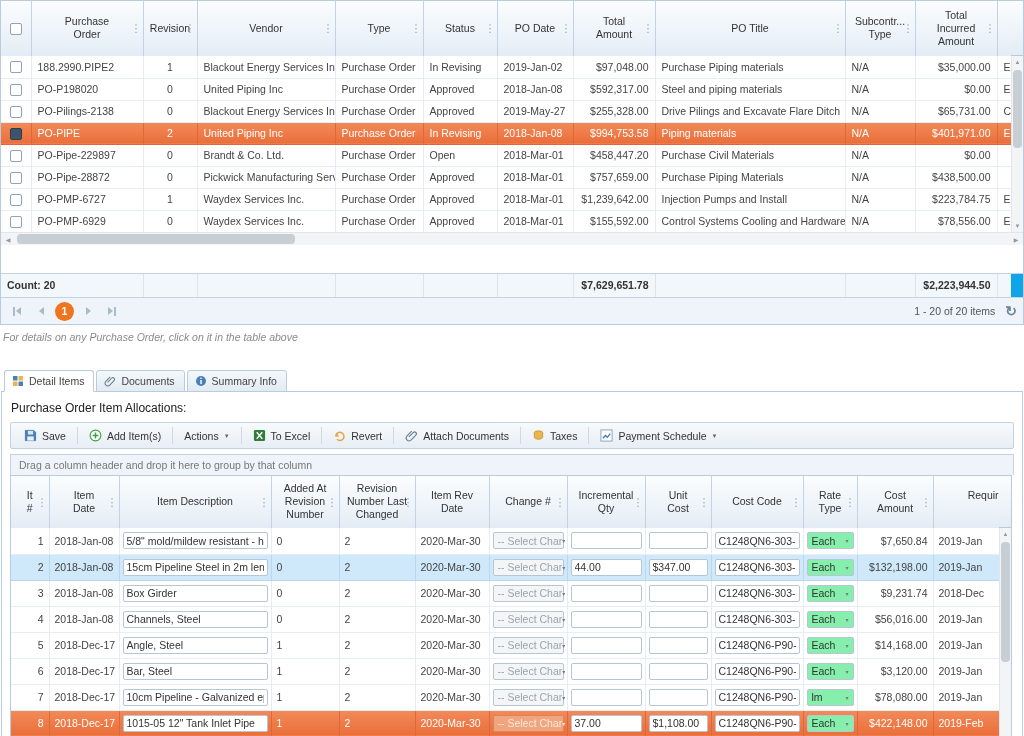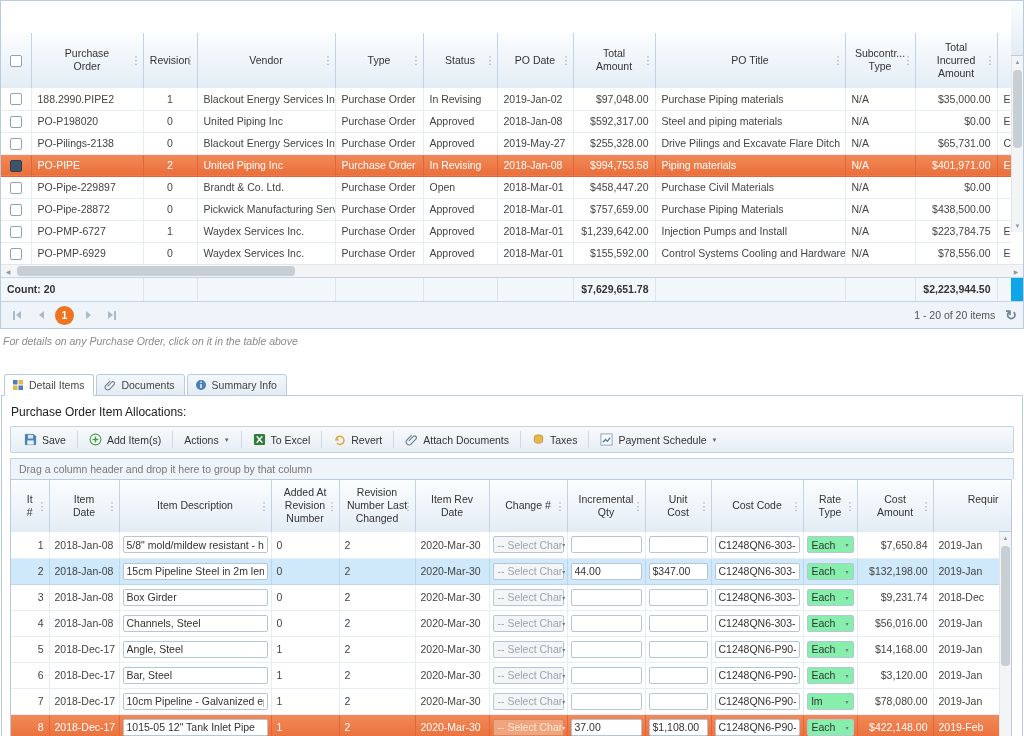--- a/index.html
+++ b/index.html
@@ -10,21 +10,21 @@
   td, th { overflow:hidden; white-space:nowrap; }
   .r { text-align:right; } .c { text-align:center; }
 
   .kebab { position:absolute; right:1px; top:50%; transform:translateY(-50%);
     color:#94a5b4; font-size:11px; line-height:10px; cursor:pointer; }
   .hlabel { white-space:pre-line; line-height:13px; display:inline-block; }
 
   
   .po-grid { width:1024px; border:1px solid #b9cbdc; position:relative; background:#fff; }
   .clip { overflow:hidden; position:relative; }
-  .po-head-clip { width:1010px; height:55px;margin-top:32px; }
+  .po-head-clip { width:1010px; height:55px; }
   .po-body-clip { width:1010px; height:176px; }
   .po-table { width:1098px; }
   .po-table thead th { position:relative; height:55px; vertical-align:middle; text-align:center;
     font-weight:normal; color:#333; background:linear-gradient(#fbfdfe,#e3ecf5);
     border-right:1px solid #c3d3e3; border-bottom:1px solid #b9cbdc; }
   .po-table td { height:22px; padding:0 6px; border-right:1px solid #e6edf4;
     border-bottom:1px solid #e6edf4; color:#444; background:#fff; }
   .chkcell { text-align:center; padding:0 !important; }
   input[type=checkbox] { appearance:none; -webkit-appearance:none; width:12px; height:12px;
     border:1px solid #8fa3b5; border-radius:2px; background:#fff; vertical-align:middle; cursor:pointer; }
@@ -45,21 +45,21 @@
   .sb-track { flex:1; width:100%; position:relative; }
   .sb-thumb-v { position:absolute; left:1px; right:1px; border-radius:4px; background:#c7ced4; cursor:pointer; }
   .hscroll { height:13px; width:1022px; background:#f2f4f6; border-top:1px solid #e0e6eb;
     display:flex; align-items:center; position:relative; }
   .hs-arrow { width:14px; height:100%; display:flex; align-items:center; justify-content:center;
     color:#8a9aa8; font-size:6px; cursor:pointer; flex:0 0 auto; }
   .hs-track { flex:1; height:100%; position:relative; }
   .sb-thumb-h { position:absolute; top:1px; bottom:1px; border-radius:4px; background:#c7ced4; cursor:pointer; }
 
   
-  .po-footer { width:1022px; background:#0ea5e9; border-top:1px solid #c3d3e3; }
+  .po-footer { width:1022px; background:#0ea5e9; border-top:1px solid #c3d3e3;margin-top:28px; }
   .po-footer-clip { width:1010px; height:23px; }
   .po-footer td { height:23px; font-weight:bold; color:#333; padding:0 6px; border-right:1px solid #dbe5ee; }
   .pager { height:27px; background:#eef4f9; border-top:1px solid #c3d3e3;
     display:flex; align-items:center; padding:0 6px; gap:4px; }
   .pnav { width:20px; height:20px; display:flex; align-items:center; justify-content:center;
     color:#a9bac8; cursor:pointer; gap:1px; }
   .tri-l { width:0; height:0; border-top:4px solid transparent; border-bottom:4px solid transparent; border-right:5px solid currentColor; }
   .tri-r { width:0; height:0; border-top:4px solid transparent; border-bottom:4px solid transparent; border-left:5px solid currentColor; }
   .nav-bar { width:2px; height:9px; background:currentColor; }
   .page-current { width:19px; height:19px; border-radius:50%; background:#ee7420; color:#fff;

